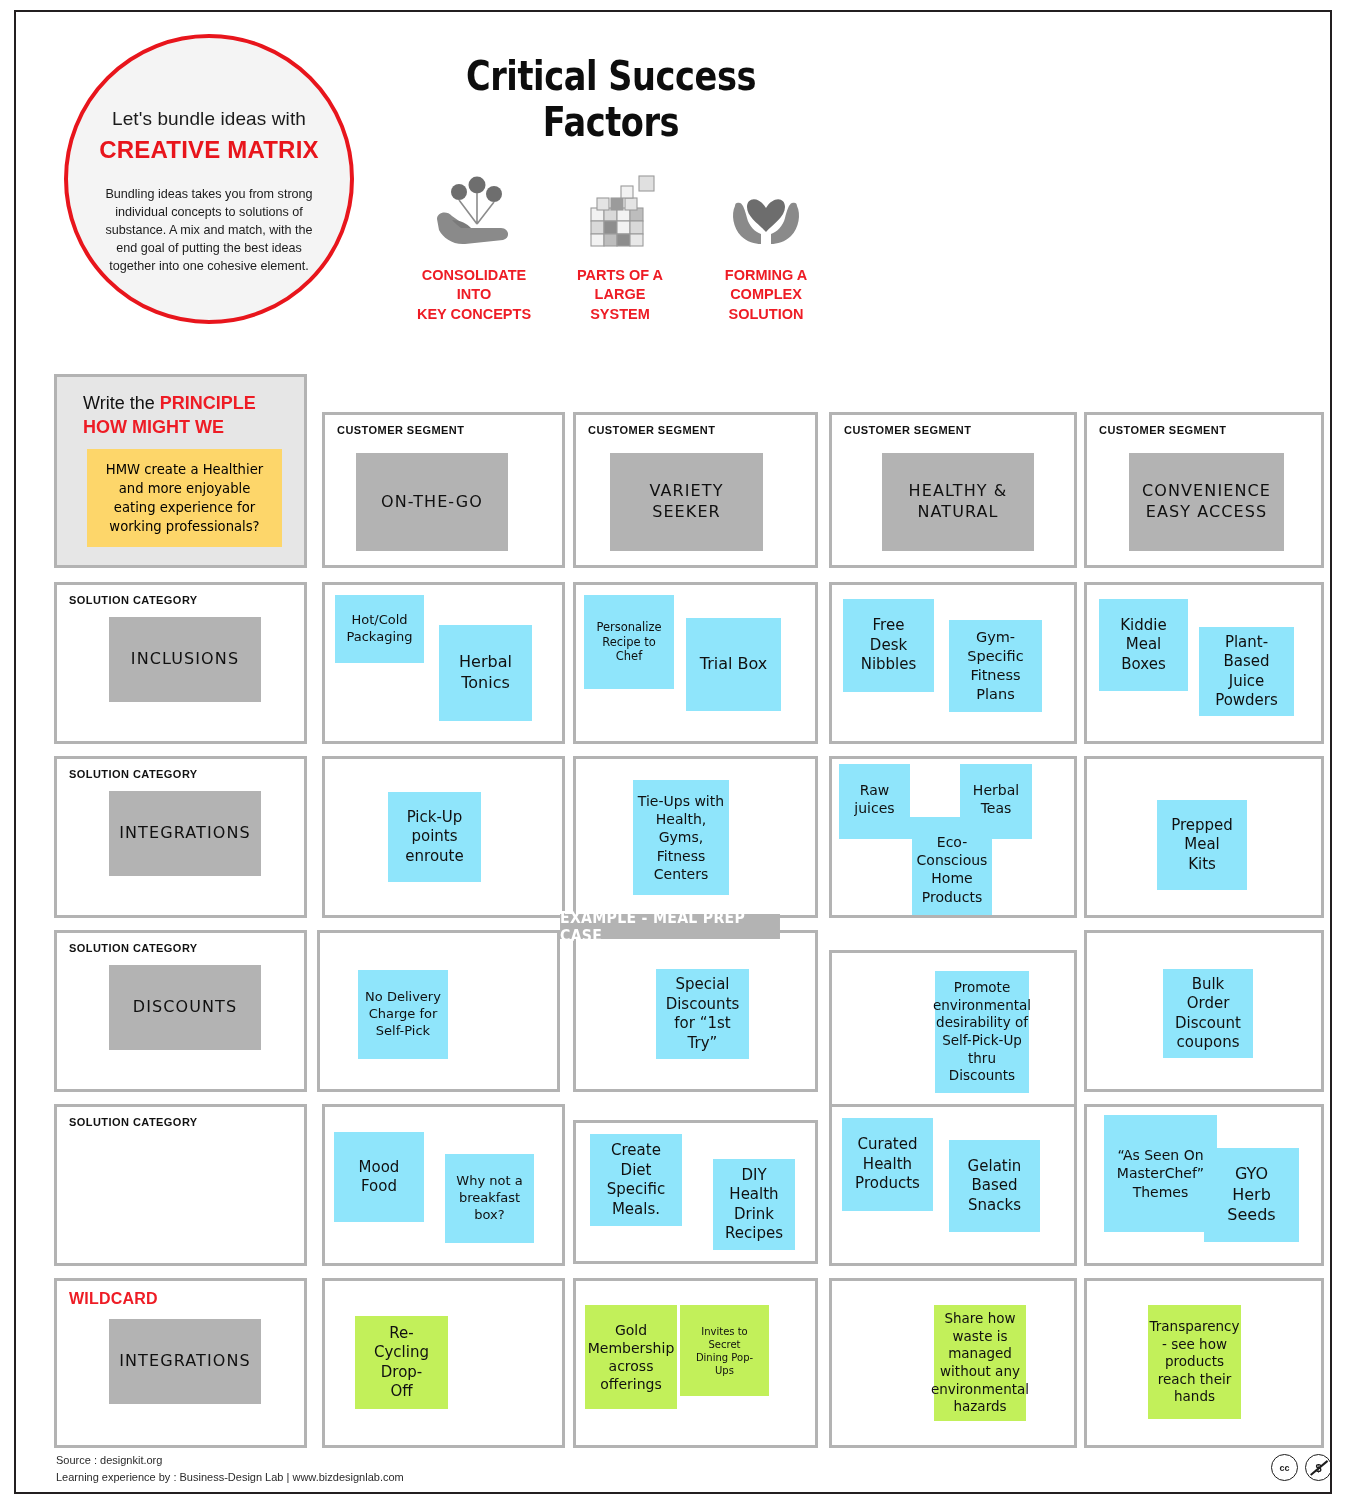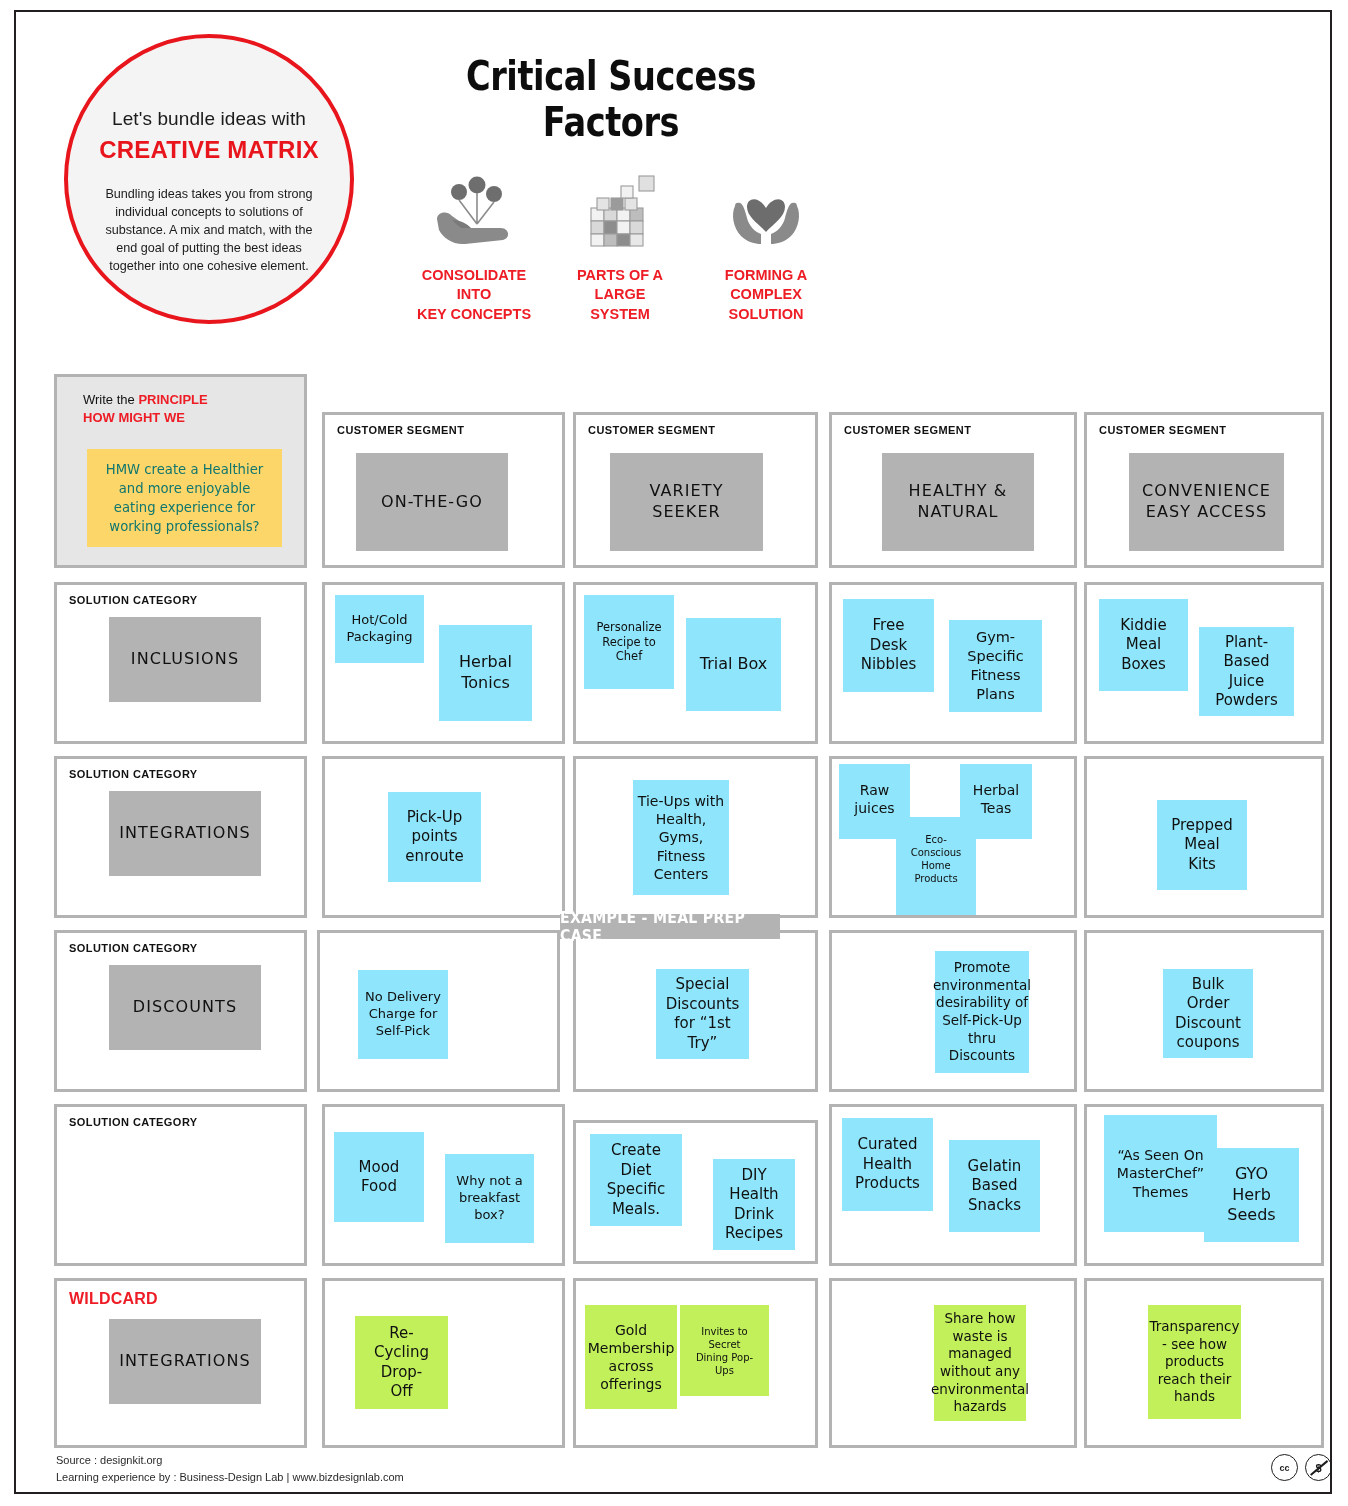--- a/index.html
+++ b/index.html
@@ -135,21 +135,21 @@
   .cell-kicker.red {
     color: #ee1c25;
     font-size: 16px;
     letter-spacing: .2px;
   }
   .cell-title-head {
     position: absolute;
     left: 26px;
     top: 14px;
     width: 210px;
-    font-size: 13px;
+    font-size: 18px;
     line-height: 1.35;
     color: #111;
   }
   .cell-title-head b { color: #ee1c25; }
 
   .gray-box {
     position: absolute;
     background: #b3b3b3;
     display: flex;
     align-items: center;
@@ -165,21 +165,21 @@
   .hmw-note {
     position: absolute;
     background: #fdd66a;
     display: flex;
     align-items: center;
     justify-content: center;
     text-align: center;
     font-family: "DejaVu Sans", sans-serif;
     font-size: 13.2px;
     line-height: 1.45;
-    color: #0f766e;
+    color: #000000;
     white-space: pre-line;
     padding: 4px;
     box-sizing: border-box;
   }
 
   
   .note {
     position: absolute;
     display: flex;
     align-items: center;
@@ -420,21 +420,21 @@
 Fitness
 Centers</div>
       </div>
 
       <div class="cell" style="left:775px; top:382px; width:248px; height:162px; overflow:visible;">
         <div class="note blue" style="left:7px; top:5px; width:71px; height:70px; font-size:14px;">Raw
 juices</div>
         <div class="note blue" style="left:128px; top:5px; width:72px; height:70px; font-size:14px;">Herbal
 Teas</div>
         <div class="note blue" style="left:7px; top:58px; width:193px; height:22px;"></div>
-        <div class="note blue" style="left:64px; top:58px; width:80px; height:98px; font-size:10px; align-items:flex-start; padding-top:16px;">Eco-
+        <div class="note blue" style="left:80px; top:58px; width:80px; height:98px; font-size:14px; align-items:flex-start; padding-top:16px;">Eco-
 Conscious
 Home
 Products</div>
       </div>
 
       <div class="cell" style="left:1030px; top:382px; width:240px; height:162px;">
         <div class="note blue" style="left:70px; top:41px; width:90px; height:90px; font-size:15px;">Prepped
 Meal
 Kits</div>
       </div>
@@ -450,21 +450,21 @@
 Self-Pick</div>
       </div>
 
       <div class="cell" style="left:519px; top:556px; width:245px; height:162px;">
         <div class="note blue" style="left:80px; top:36px; width:93px; height:90px; font-size:15px;">Special
 Discounts
 for “1st
 Try”</div>
       </div>
 
-      <div class="cell" style="left:775px; top:556px; width:248px; height:162px;">
+      <div class="cell" style="left:775px; top:576px; width:248px; height:162px;">
         <div class="note blue" style="left:103px; top:18px; width:94px; height:122px; font-size:13.5px;">Promote
 environmental
 desirability of
 Self-Pick-Up
 thru Discounts</div>
       </div>
 
       <div class="cell" style="left:1030px; top:556px; width:240px; height:162px;">
         <div class="note blue" style="left:76px; top:36px; width:90px; height:89px; font-size:15px;">Bulk
 Order

